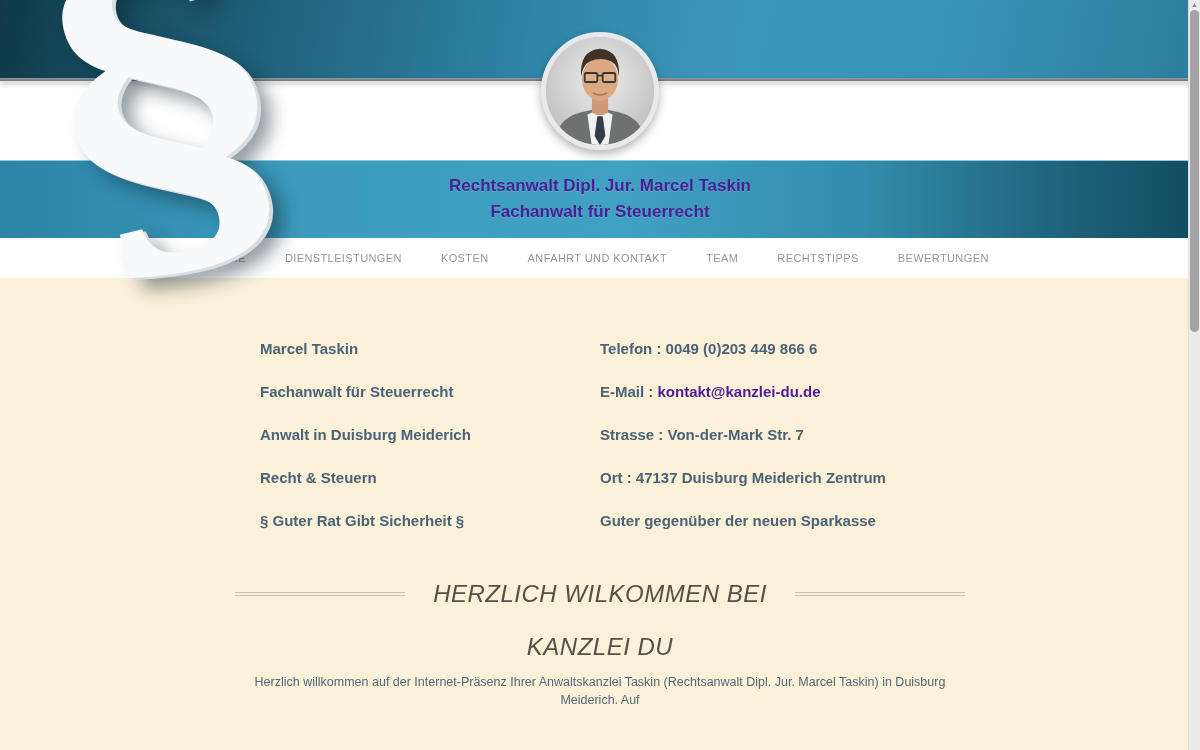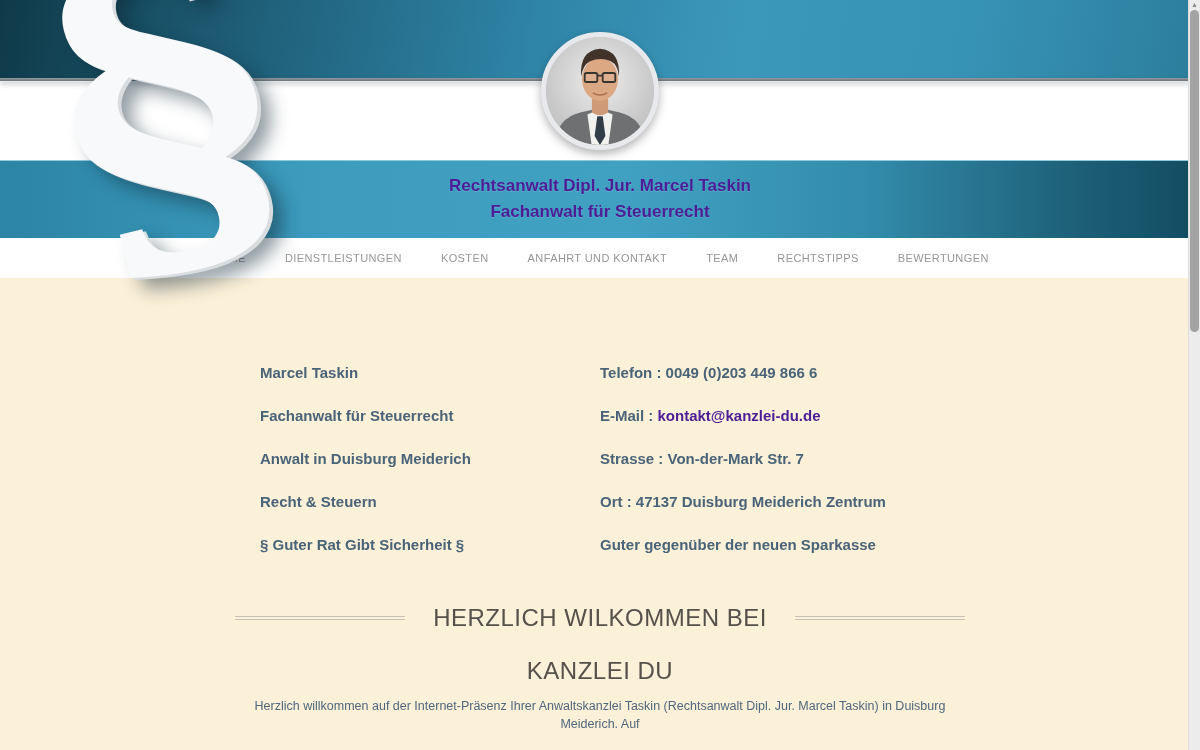--- a/index.html
+++ b/index.html
@@ -54,42 +54,42 @@
     position:relative; z-index:1;
     height:40px; background:#ffffff;
     display:flex; align-items:center; justify-content:center; gap:39px;
   }
   .main-nav a {
     text-decoration:none; color:#969696; font-size:11px;
     letter-spacing:.4px; text-transform:uppercase; cursor:pointer;
   }
 
   
-  .main-content { background:#fbf0d8; padding-top:84px; height:432px; }
+  .main-content { background:#fbf0d8; padding-top:60px; height:432px; }
   .contact { width:700px; margin:0 auto; display:flex; }
   .contact .col { width:50%; }
   .contact .col-left { padding-left:10px; }
   .contact .row {
     font-size:15px; font-weight:bold; color:#4a6378;
     height:22px; line-height:22px; margin-bottom:21px;
     white-space:nowrap;
   }
   .contact .row a { color:#4c1d95; text-decoration:none; cursor:pointer; }
 
   .heading-row {
     margin-top:26px;
     display:flex; align-items:center; justify-content:center; gap:28px;
   }
   .deco-line {
     width:170px; height:4px; display:inline-block;
     border-top:1px solid #c6c0b6; border-bottom:1px solid #c6c0b6;
   }
   h1.welcome, h2.brand {
     font-size:24px; font-weight:400; letter-spacing:.5px;
-    color:#56504a; text-align:center; line-height:30px;
+    color:#56504a; text-align:center; line-height:30px;font-style:italic;
   }
   h2.brand { margin-top:23px;text-align:center; }
   .intro {
     margin:11px auto 0; width:700px; text-align:center;
     font-size:12.5px; color:#51677c; line-height:18px;
   }
 
   
   .scrollbar {
     position:fixed; top:0; right:0; width:12px; height:750px;

